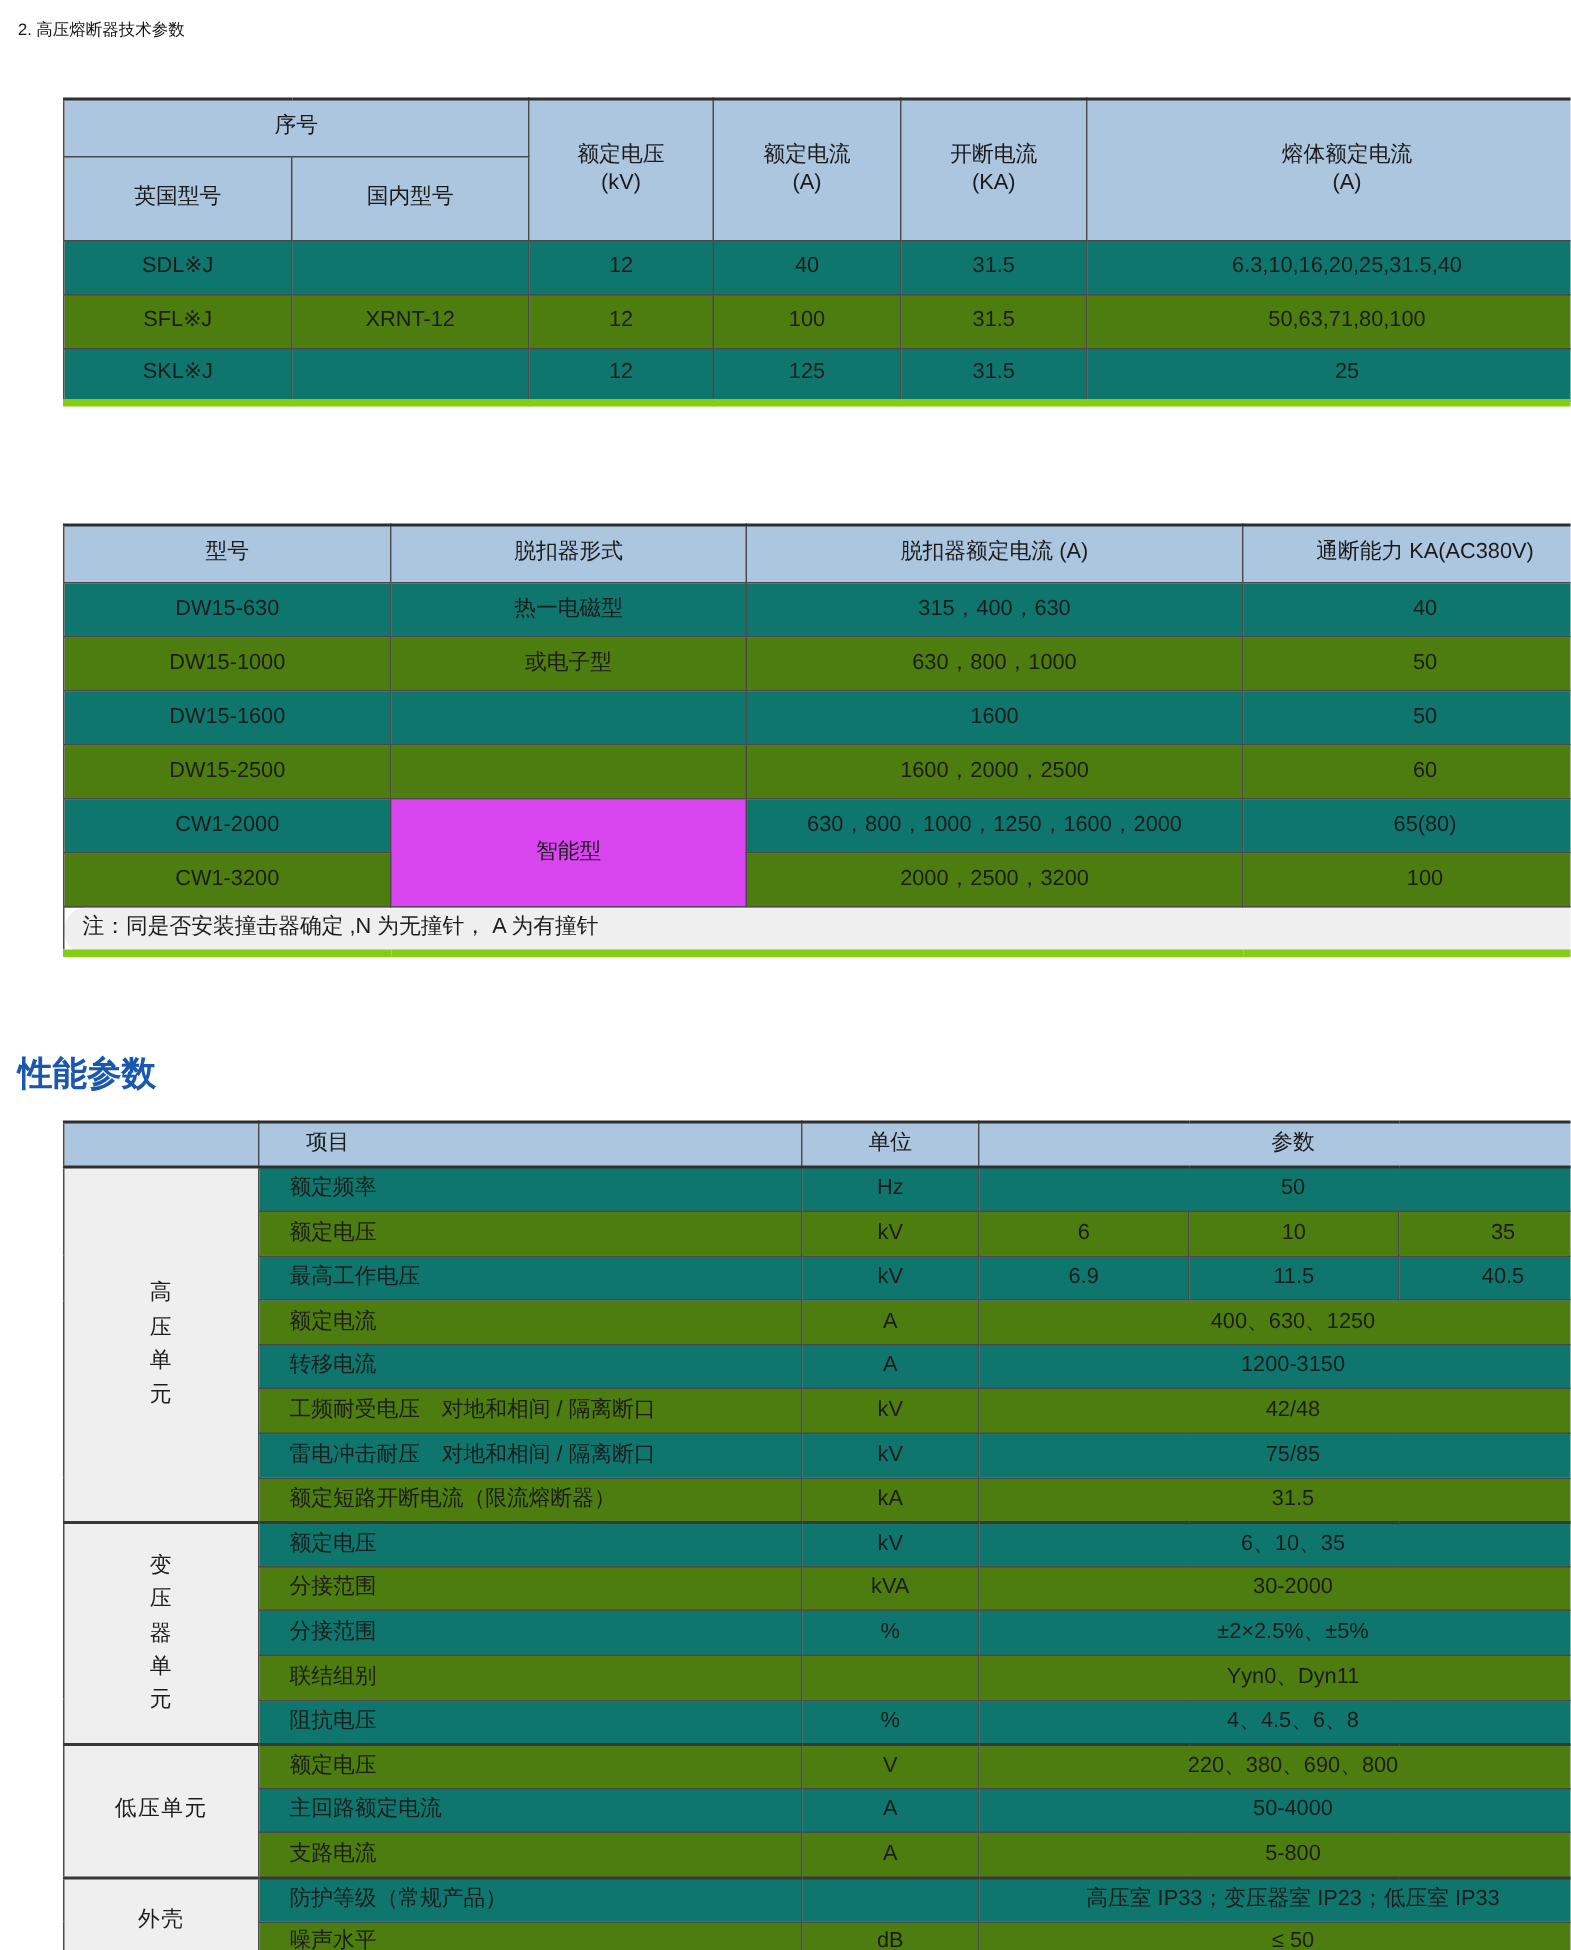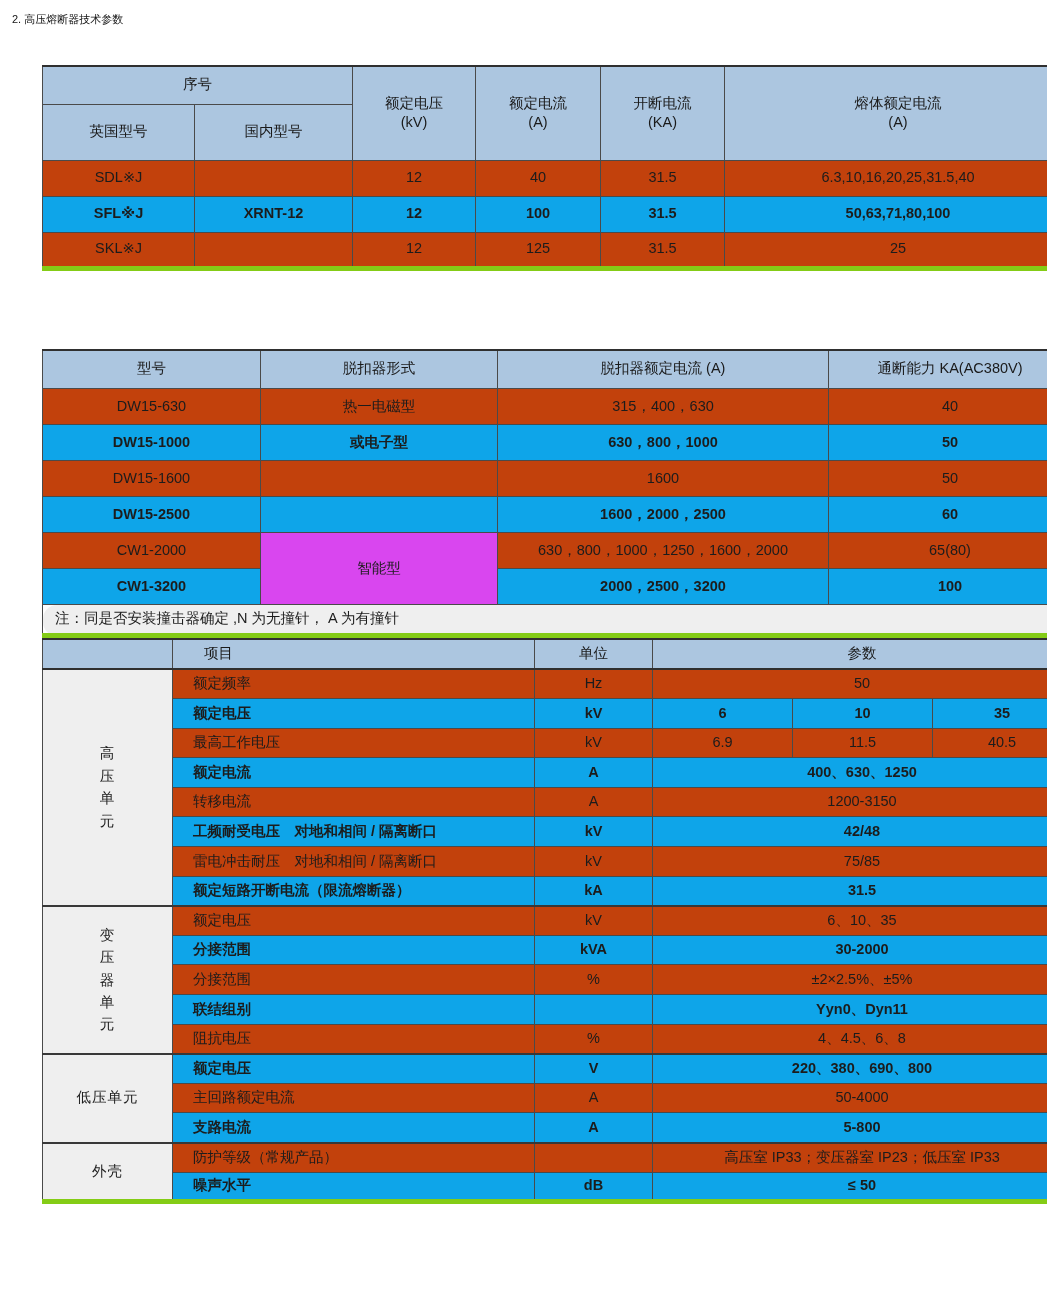--- a/index.html
+++ b/index.html
@@ -33,22 +33,22 @@
     padding: 2px 6px;
     line-height: 1.35;
   }
   thead th {
     background: #acc6e0;
     font-weight: 500;
     color: #1a1a1a;
   }
   .t-outline { border-top: 2px solid #2f2f2f; border-bottom: 5px solid #84cc16; margin-left: 32px; }
   .hdr-split { border-bottom: 2px solid #2f2f2f; }
-  tr.gray td { background: #c2410c; }
-  tr.white td { background: #0ea5e9; font-weight: bold; }
+  tr.gray td { background: #0f766e; }
+  tr.white td { background: #4d7c0f; }
   .pre { white-space: pre-line; }
 
   
   #table1 { margin-top: 38px; }
   #table1 thead tr:nth-child(1) th { height: 38px; }
   #table1 thead tr:nth-child(2) th { height: 56px; }
   #table1 tbody td { height: 36px; }
 
   
   #table2 { margin-top: 78px; }
@@ -196,20 +196,21 @@
         <td>CW1-3200</td>
         <td>2000，2500，3200</td>
         <td>100</td>
       </tr>
       <tr>
         <td colspan="4" class="note-cell">注：同是否安装撞击器确定 ,N 为无撞针， A 为有撞针</td>
       </tr>
     </tbody>
   </table>
 
+  <div class="section-title">性能参数</div>
 
   <table id="table3" class="t-outline">
     <colgroup>
       <col style="width:130px">
         <col style="width:362px">
         <col style="width:118px">
       <col style="width:140px">
         <col style="width:140px">
         <col style="width:139px">
     </colgroup>

